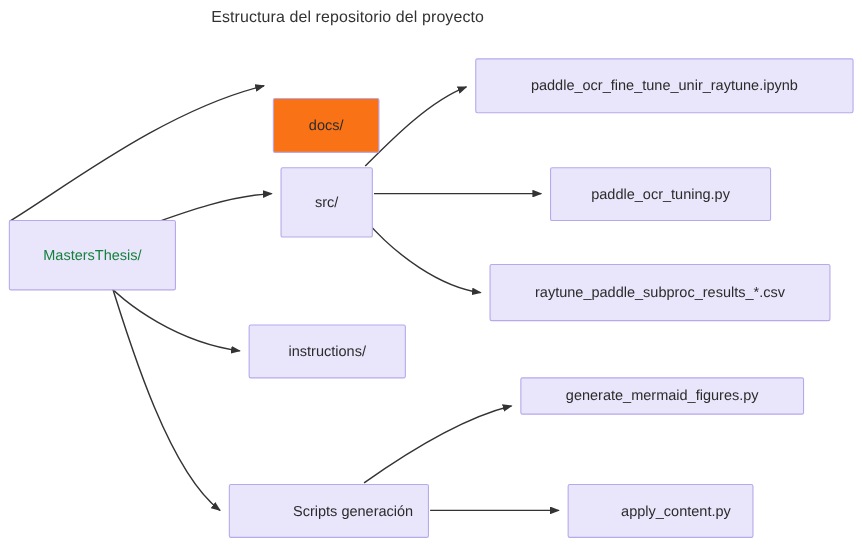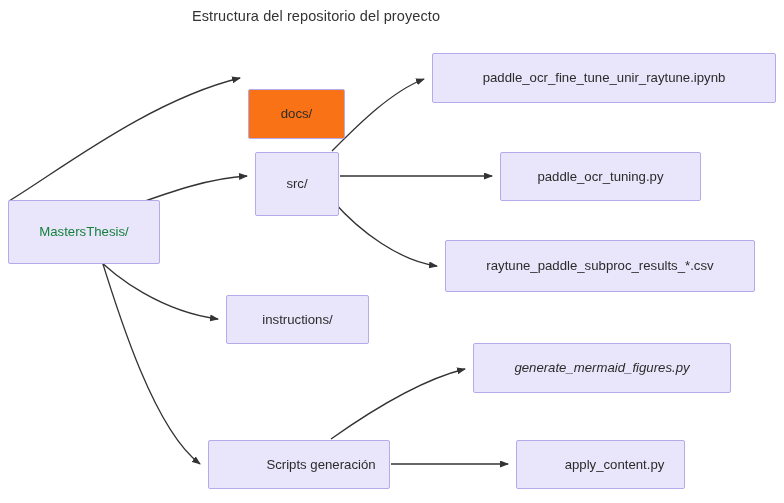--- a/index.html
+++ b/index.html
@@ -96,21 +96,21 @@
       </div>
       <div class="node" style="left: 500px; top: 152px; width: 201px; height: 49px; background: rgb(233, 230, 251); border-color: rgb(184, 168, 236); color: rgb(43, 43, 43);">
         <span class="node-label">paddle_ocr_tuning.py</span>
       </div>
       <div class="node" style="left: 445px; top: 240px; width: 310px; height: 52px; background: rgb(233, 230, 251); border-color: rgb(184, 168, 236); color: rgb(43, 43, 43);">
         <span class="node-label">raytune_paddle_subproc_results_*.csv</span>
       </div>
       <div class="node" style="left: 226px; top: 295px; width: 143px; height: 49px; background: rgb(233, 230, 251); border-color: rgb(184, 168, 236); color: rgb(43, 43, 43);">
         <span class="node-label">instructions/</span>
       </div>
-      <div class="node" style="left: 473px; top: 343px; width: 258px; height: 50px; background: rgb(233, 230, 251); border-color: rgb(184, 168, 236); color: rgb(43, 43, 43); font-style: italic;">
+      <div class="node" style="left: 473px; top: 343px; width: 258px; height: 34px; background: rgb(233, 230, 251); border-color: rgb(184, 168, 236); color: rgb(43, 43, 43);">
         <span class="node-label">generate_mermaid_figures.py</span>
       </div>
       <div class="node" style="left: 208px; top: 440px; width: 182px; height: 49px; background: rgb(233, 230, 251); border-color: rgb(184, 168, 236); color: rgb(43, 43, 43); padding-left: 44px;">
         <span class="node-label">Scripts generación</span>
       </div>
       <div class="node" style="left: 516px; top: 440px; width: 169px; height: 49px; background: rgb(233, 230, 251); border-color: rgb(184, 168, 236); color: rgb(43, 43, 43); padding-left: 28px;">
         <span class="node-label">apply_content.py</span>
       </div>
     </div>
 

